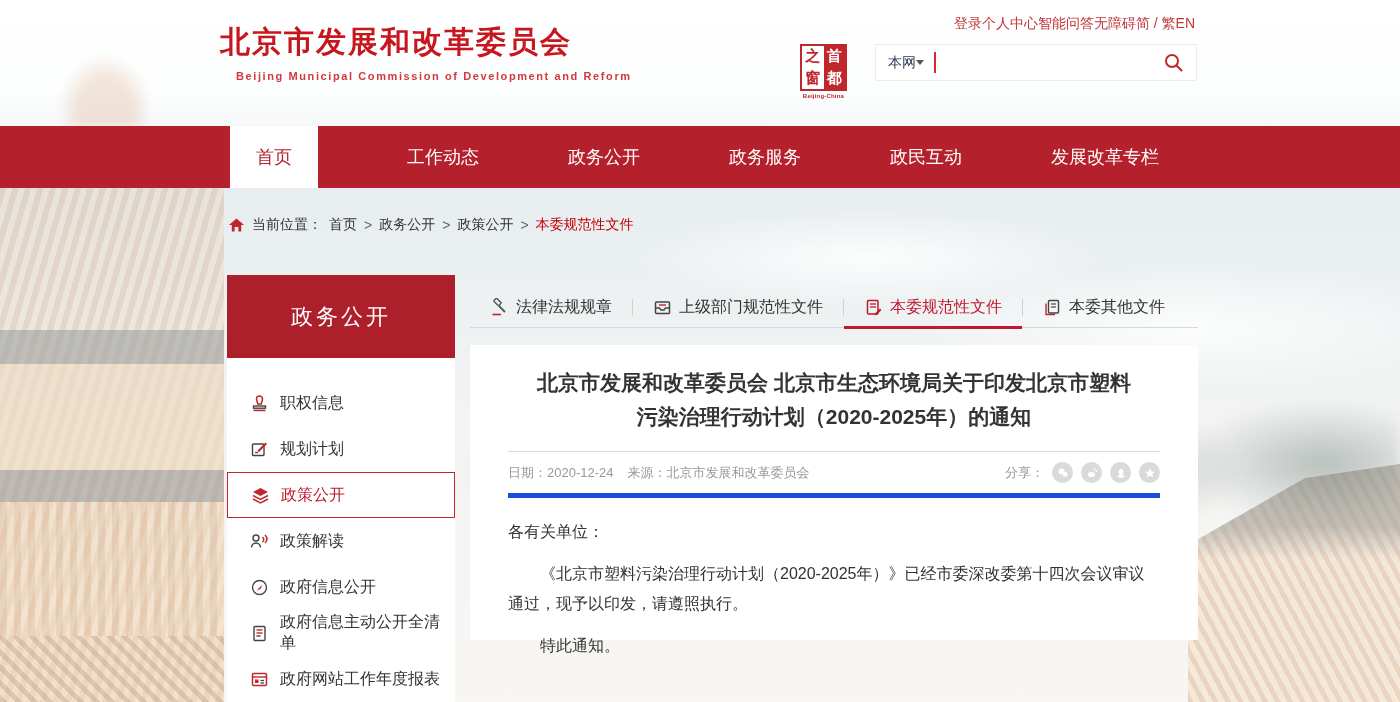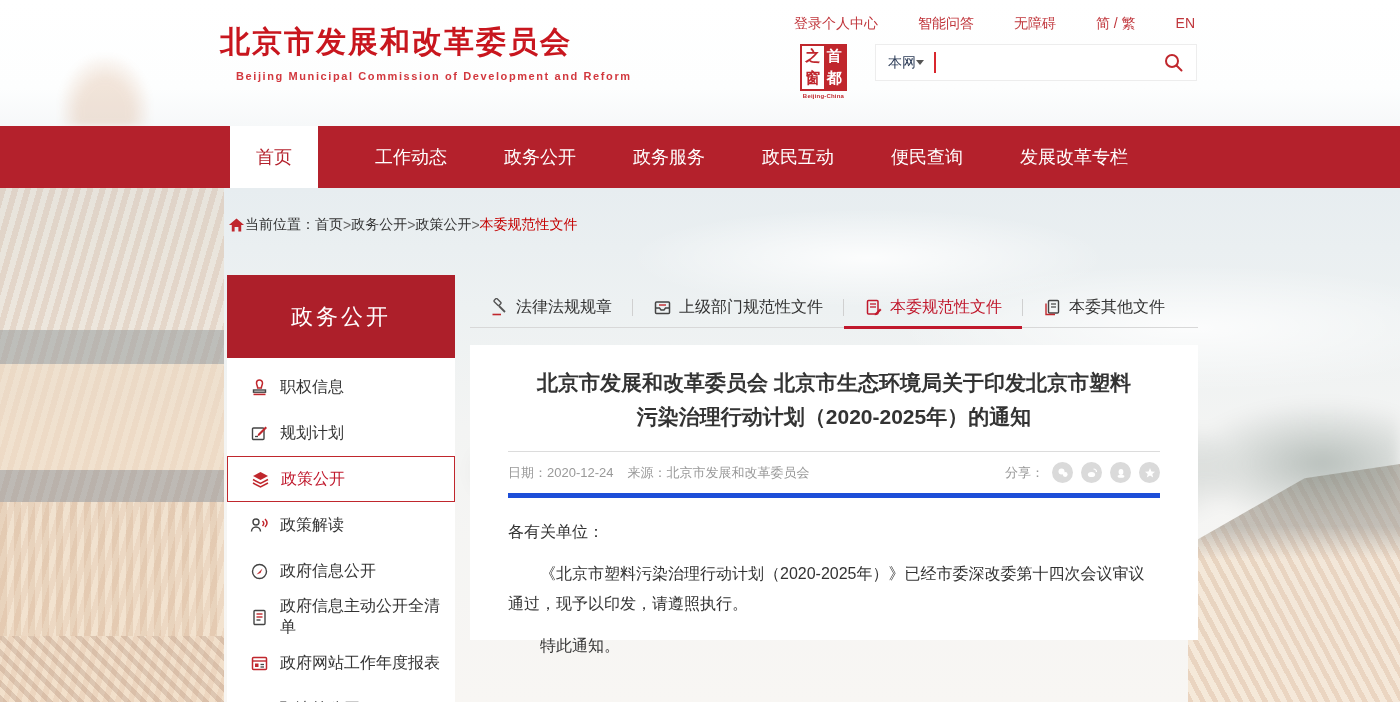--- a/index.html
+++ b/index.html
@@ -40,52 +40,52 @@
   .bird.b1 { left:905px; top:206px; } .bird.b2 { left:1042px; top:228px; } .bird.b3 { left:968px; top:196px; transform:scale(.8); }
 
   
   .top-header { position:absolute; left:0; top:0; width:1400px; height:126px; z-index:2;
     background:linear-gradient(180deg,#ffffff 0,#fdfefe 70%,#f6f8f9 100%); }
   .header-faint { position:absolute; left:60px; top:56px; width:90px; height:70px; opacity:.22; filter:blur(3px);
     background:radial-gradient(ellipse at 50% 80%, #c98a5a 0 40%, rgba(201,138,90,0) 75%); }
   .logo { position:absolute; left:220px; top:22px; }
   .logo-title { font-size:30px; font-weight:bold; color:#c8161e; letter-spacing:2px; }
   .logo-sub { margin-top:7px; font-size:11px; color:#d2383e; letter-spacing:1.6px; font-weight:bold;padding-left:16px; }
-  .top-links { position:absolute; right:205px; top:15px; display:flex; gap:40px; font-size:14px; color:#c0363c; }
+  .top-links { position:absolute; right:205px; top:15px; display:flex; font-size:14px; color:#c0363c; }
   .top-links span { cursor:pointer; }
   .search-row { position:absolute; left:800px; top:44px; display:flex; align-items:flex-start; }
   .seal { width:47px; }
   .seal-grid { width:47px; height:47px; border:2px solid #c0272d; display:grid; grid-template-columns:1fr 1fr; grid-template-rows:1fr 1fr; background:#fff; }
   .seal-grid span { display:flex; align-items:center; justify-content:center; font-size:15px; font-weight:bold; }
   .seal-cell-l { color:#c0272d; background:#fff; }
   .seal-cell-r { color:#fff; background:#c0272d; }
   .seal-cap { margin-top:2px; font-size:6px; color:#c0272d; text-align:center; letter-spacing:.2px; font-weight:bold; }
   .search-box { margin-left:28px; width:322px; height:37px; background:#fff; border:1px solid #ededed; display:flex; align-items:center; padding:0 12px; }
   .search-scope { display:flex; align-items:center; font-size:14px; color:#2a3a55; cursor:pointer; }
   .caret-tri { width:0; height:0; border-left:4px solid transparent; border-right:4px solid transparent; border-top:5px solid #555; }
   .search-caret { width:2px; height:21px; background:#d9272e; margin-left:10px; }
   .search-input { flex:1; border:none; outline:none; font-size:14px; height:30px; background:transparent; }
   .search-mag { margin-left:6px; cursor:pointer; display:flex; }
 
   
   .nav-bar { position:absolute; left:0; top:126px; width:1400px; height:62px; background:#b4212c; z-index:2; display:flex; align-items:stretch; padding-left:230px; }
   .nav-home { width:88px; background:#fff; color:#b4212c; font-size:18px; display:flex; align-items:center; justify-content:center; cursor:pointer; }
-  .nav-item { color:#fff; font-size:18px; display:flex; align-items:center; cursor:pointer; margin-left:57px;text-align:right; }
+  .nav-item { color:#fff; font-size:18px; display:flex; align-items:center; cursor:pointer; margin-left:89px;text-align:right; }
   .nav-item:first-of-type { margin-left:37px; }
 
   
-  .breadcrumb { position:absolute; left:228px; top:216px; z-index:2; display:flex; align-items:center; font-size:14px; color:#333; }
+  .breadcrumb { position:absolute; left:228px; top:216px; z-index:2; display:flex; align-items:center; gap:7px; font-size:14px; color:#333; }
   .crumb { cursor:pointer; }
   .crumb-sep { color:#666; }
   .crumb-current { color:#c40000; }
 
   
   .sidebar { position:absolute; left:227px; top:275px; width:228px; bottom:0; z-index:2; overflow:hidden; }
   .sidebar-head { height:83px; background:#ad1f2a; color:#fff; font-size:22px; letter-spacing:3px; display:flex; align-items:center; justify-content:center; }
-  .sidebar-body { background:#fff; padding-top:6px; height:calc(100% - 83px); }
+  .sidebar-body { background:#fff; padding-top:22px; height:calc(100% - 83px); }
   .side-item { height:46px; display:flex; align-items:center; gap:11px; padding-left:23px; font-size:16px; color:#333; cursor:pointer; }
   .side-item.active { border:1px solid #c0272d; color:#c0182c; background:#fff; }
   .side-icon { width:19px; height:19px; flex:0 0 19px; display:flex; }
 
   
   .tabs-row { position:absolute; left:470px; top:287px; width:728px; height:41px; z-index:2; display:flex; align-items:center; border-bottom:1px solid #d8d8d8; }
   .tab { position:relative; height:100%; display:flex; align-items:center; gap:7px; padding:0 20px; font-size:16px; color:#333; cursor:pointer; white-space:nowrap; }
   .tab.active { color:#c0182c; }
   .tab.active .tab-underline { position:absolute; left:0; right:0; bottom:-2px; height:3px; background:#c0182c; }
   .tab-divider { width:1px; height:17px; background:#d0d0d0; }
@@ -157,21 +157,20 @@
       </div>
     </div>
   </div>
 
   <div class="nav-bar">
     <div class="nav-home">首页</div>
     <div class="nav-item">工作动态</div>
     <div class="nav-item">政务公开</div>
     <div class="nav-item">政务服务</div>
     <div class="nav-item">政民互动</div>
-    <div class="nav-item">便民查询</div>
     <div class="nav-item">发展改革专栏</div>
   </div>
 
   <div class="breadcrumb">
     <span style="display:flex">
       <svg width="17" height="16" viewBox="0 0 18 16">
           <path d="M9 1 L17 8 H14 V15 H11 V10 H7 V15 H4 V8 H1 Z" fill="#c0272d"></path>
         </svg>
     </span>
     <span>当前位置：</span>

